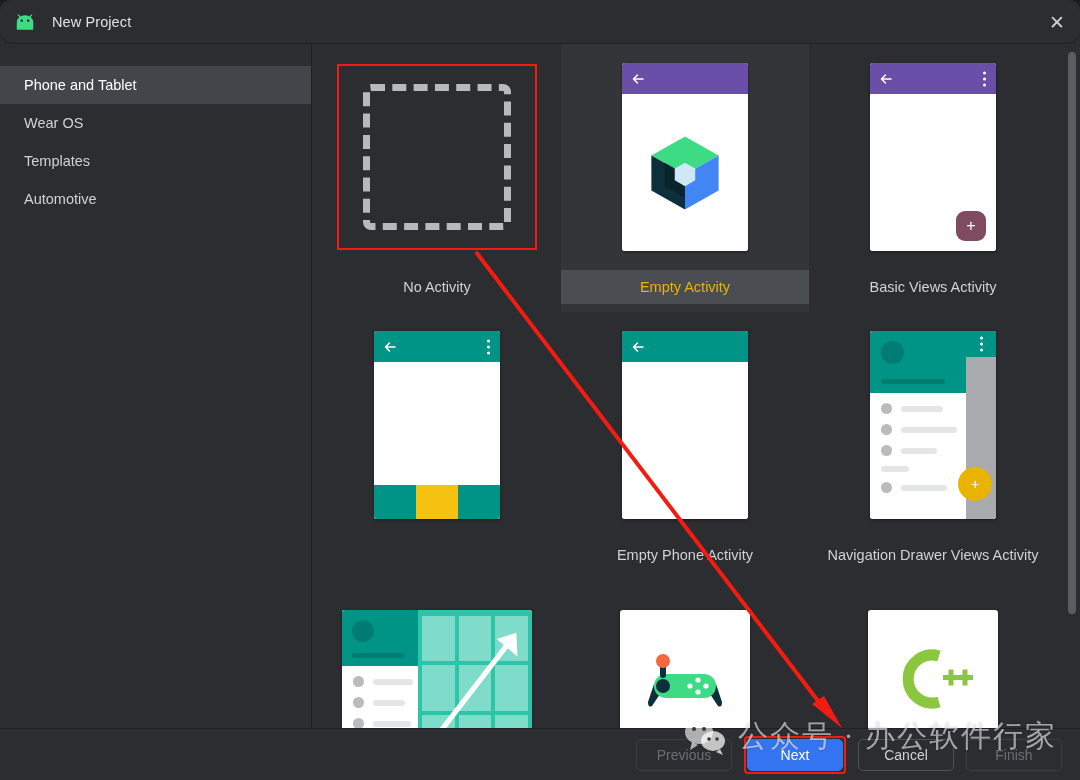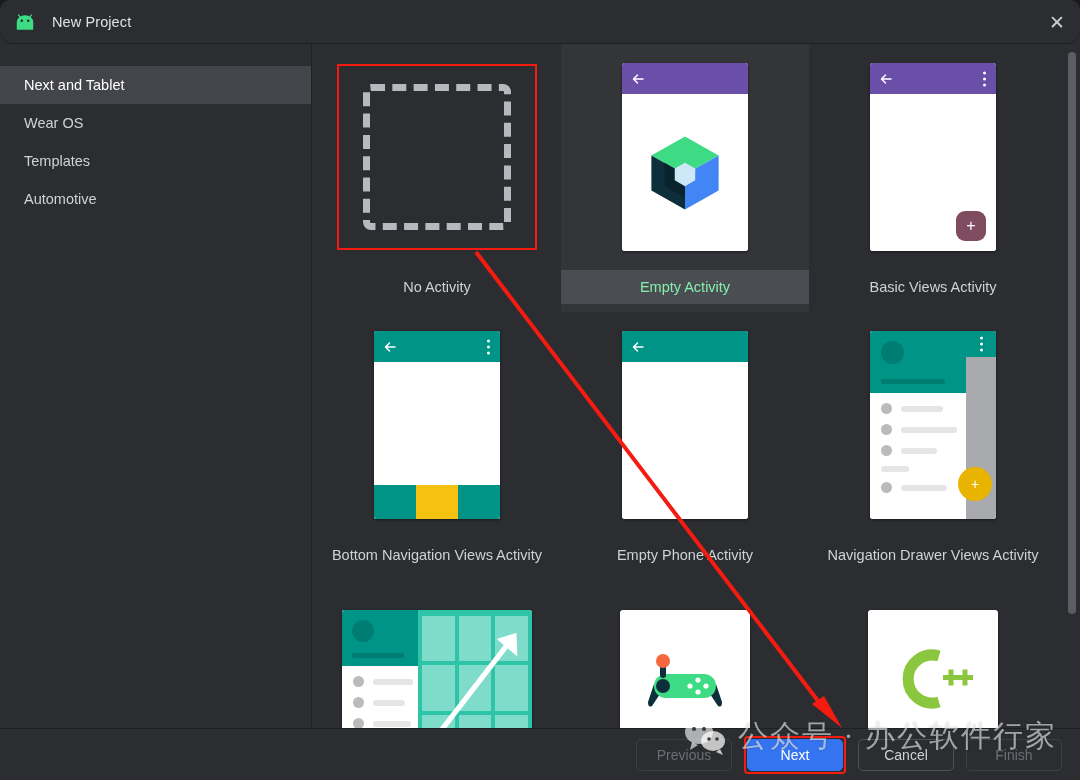--- a/index.html
+++ b/index.html
@@ -70,21 +70,21 @@
   }
   .tile .art-box {
     height: 226px; width: 100%;
     display: flex; align-items: center; justify-content: center;
   }
   .tile .tile-label {
     width: 100%; height: 34px; line-height: 34px; text-align: center;
     color: #cfd2d6; font-size: 14.5px;
   }
   .tile.selected { background: #333539; }
-  .tile.selected .tile-label { background: #4a4d52; color: #86efac; }
+  .tile.selected .tile-label { background: #4a4d52; color: #eab308; }
 
   
   .phone {
     width: 126px; height: 188px; background: #ffffff;
     border-radius: 3px; overflow: hidden; position: relative;
     box-shadow: 0 1px 3px rgba(0,0,0,.45);
     display: flex; flex-direction: column;
   }
   .phone .appbar {
     height: 31px; flex: 0 0 31px; position: relative;
@@ -230,21 +230,21 @@
         <line x1="19.5" y1="0.5" x2="16.5" y2="4" stroke="#3ddc84" stroke-width="1.4"></line>
       </svg>
     </div>
     <div id="title-text">New Project</div>
     <div id="close-btn">✕</div>
   </div>
 
   <div id="sidebar">
     <div id="cat-list">
       <div class="cat-item selected">
-        <span>Next and Tablet</span>
+        <span>Phone and Tablet</span>
       </div>
       <div class="cat-item">
         <span>Wear OS</span>
       </div>
       <div class="cat-item">
         <span>Templates</span>
       </div>
       <div class="cat-item">
         <span>Automotive</span>
       </div>
@@ -327,21 +327,20 @@
             </div>
             <div class="body">
               <div class="bottomnav">
                 <span style="background:#009486"></span>
                 <span style="background:#f5c211"></span>
                 <span style="background:#009486"></span>
               </div>
             </div>
           </div>
         </div>
-        <div class="tile-label">Bottom Navigation Views Activity</div>
       </div>
 
       <div class="tile">
         <div class="art-box">
           <div class="phone">
             <div class="appbar teal">
               <span class="back">
                 <svg viewBox="0 0 14 14" width="14" height="14">
                   <path d="M12 7 H3 M6.5 3 L2.5 7 L6.5 11" stroke="#fff" stroke-width="1.5" fill="none" stroke-linecap="round" stroke-linejoin="round"></path>
                 </svg>

